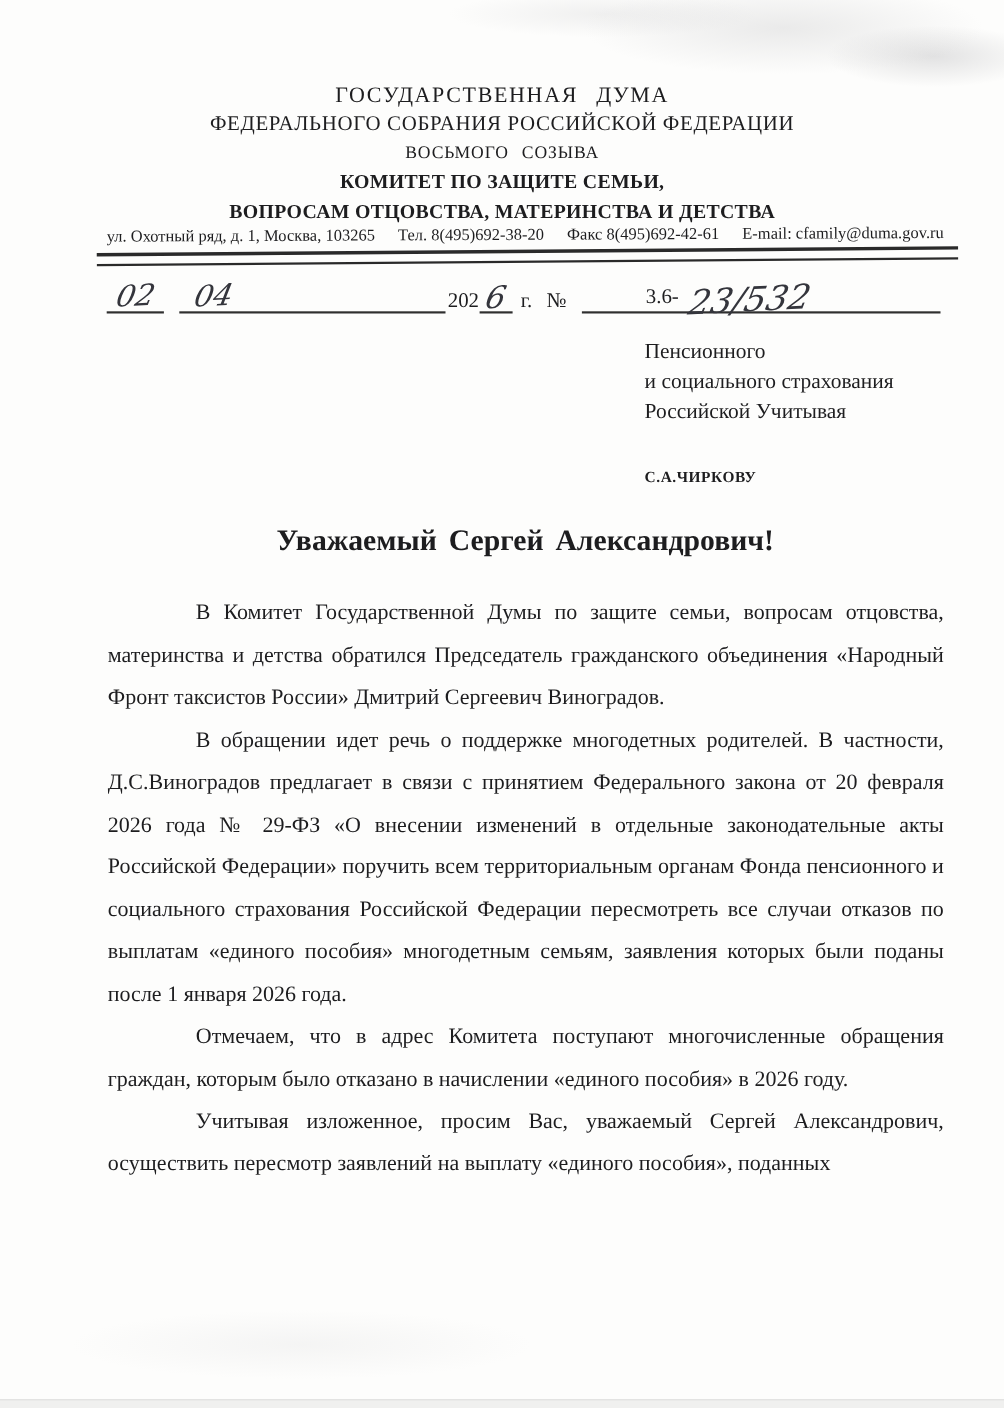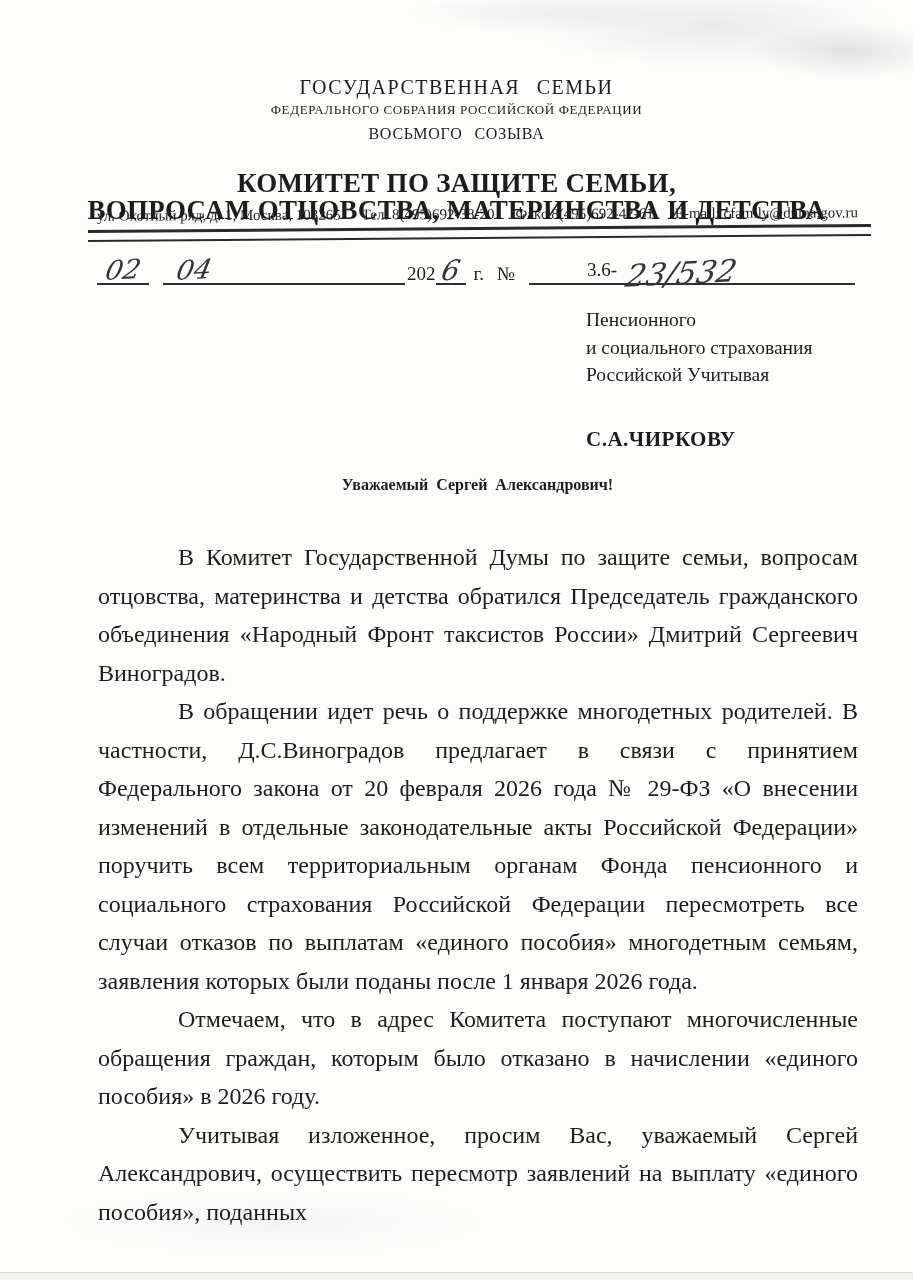--- a/index.html
+++ b/index.html
@@ -36,34 +36,34 @@
     position: absolute;
     top: 76px; left: 0; right: 0;
     text-align: center;
   }
   .org-line1 {
     font-size: 20px;
     letter-spacing: 1.5px;
     word-spacing: 10px;
   }
   .org-line2 {
-    font-size: 13px;
+    font-size: 19px;
     letter-spacing: 0.6px;
     margin-top: 3px;
   }
   .org-line3 {
     font-size: 16px;
     letter-spacing: 0.8px;
     word-spacing: 7px;
     margin-top: 7px;
   }
   .committee {
-    margin-top: 27px;
+    margin-top: 3px;
     font-weight: bold;
-    font-size: 27px;
+    font-size: 18px;
     line-height: 27px;
     letter-spacing: 0.3px;
   }
 
   
   .contacts {
     position: absolute;
     top: 206px; left: 97px; right: 55px;
     display: flex;
     justify-content: space-between;
@@ -125,54 +125,54 @@
   .addressee {
     position: absolute;
     top: 306px; left: 586px;
     font-size: 19.5px;
     line-height: 27.5px;
   }
   .addressee-name {
     position: absolute;
     top: 427px; left: 586px;
     font-weight: bold;
-    font-size: 21px;
+    font-size: 14px;
     letter-spacing: 0.5px;
   }
 
   
   .salutation {
     position: absolute;
     top: 476px; left: 97px; right: 55px;
     text-align: center;
     font-weight: bold;
-    font-size: 16px;
+    font-size: 27px;
     word-spacing: 4px;
   }
 
   
   .body-text {
     position: absolute;
     top: 538px; left: 98px; right: 55px;
-    font-size: 24px;
+    font-size: 20px;
     line-height: 38.5px;
     text-align: justify;
   }
   .body-text p {
     margin: 0;
     text-indent: 80px;
   }
 </style>
 </head>
 <body>
 
 <div class="page">
 
   <div class="letterhead">
-    <div class="org-line1">ГОСУДАРСТВЕННАЯ СЕМЬИ</div>
+    <div class="org-line1">ГОСУДАРСТВЕННАЯ ДУМА</div>
     <div class="org-line2">ФЕДЕРАЛЬНОГО СОБРАНИЯ РОССИЙСКОЙ ФЕДЕРАЦИИ</div>
     <div class="org-line3">ВОСЬМОГО СОЗЫВА</div>
     <div class="committee">
       <div>КОМИТЕТ ПО ЗАЩИТЕ СЕМЬИ,</div>
       <div>ВОПРОСАМ ОТЦОВСТВА, МАТЕРИНСТВА И ДЕТСТВА</div>
     </div>
   </div>
 
   <div class="contacts">
     <span>ул. Охотный ряд, д. 1, Москва, 103265</span>

